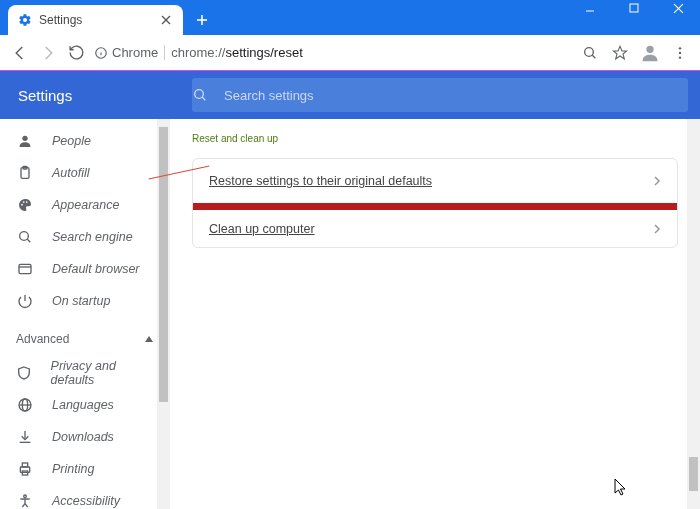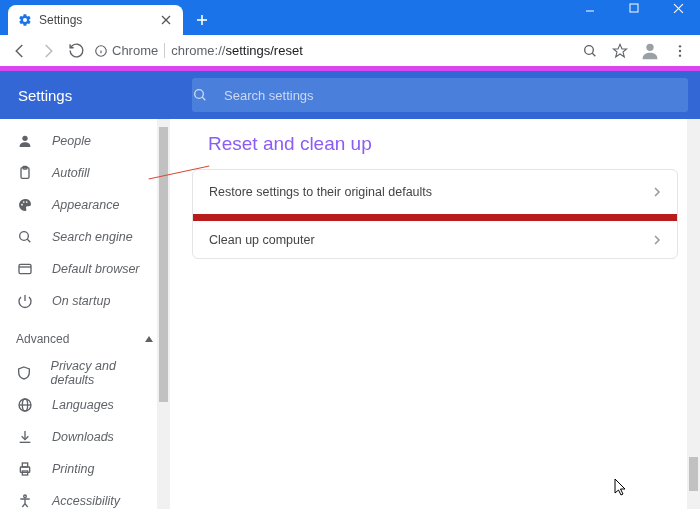--- a/index.html
+++ b/index.html
@@ -9,21 +9,21 @@
   .titlebar { height: 35px; background: #1a73e8; display: flex; align-items: flex-end; }
   .tab { background: #fff; height: 30px; margin-left: 8px; border-radius: 8px 8px 0 0; display: flex; align-items: center; padding: 0 10px; min-width: 175px; position: relative; }
   .tab-icon { width: 14px; height: 14px; margin-right: 7px; color: #1a73e8; display: flex; align-items: center; justify-content: center; }
   .tab-title { font-size: 12px; color: #444; flex: 1; }
   .tab-close { width: 14px; height: 14px; color: #555; display: flex; align-items: center; justify-content: center; }
   .newtab { width: 26px; height: 26px; border-radius: 50%; color: #fff; display: flex; align-items: center; justify-content: center; margin-left: 6px; margin-bottom: 2px; }
   .winbtns { margin-left: auto; display: flex; align-items: flex-start; align-self: flex-start; }
   .winbtn { width: 44px; height: 30px; color: #fff; display: flex; align-items: flex-start; justify-content: center; padding-top: 3px; font-size: 12px; }
 
   
-  .addrbar { height: 36px; background: #fff; display: flex; align-items: center; padding: 0 6px; border-bottom: 5px solid #d946ef; gap: 0; }
+  .addrbar { height: 36px; background: #fff; display: flex; align-items: center; padding: 0 6px; border-bottom: 1px solid #d946ef; gap: 0; }
   .navbtn { width: 28px; height: 28px; display: flex; align-items: center; justify-content: center; color: #5f6368; border-radius: 50%; }
   .navbtn.disabled { color: #bbb; }
   .omni { flex: 1; display: flex; align-items: center; margin: 0 4px; font-size: 13px; }
   .omni-chip { display: flex; align-items: center; color: #5f6368; gap: 4px; padding-right: 6px; border-right: 1px solid #ccc; }
   .omni-url { color: #202124; padding-left: 6px; }
   .omni-url .scheme { color: #5f6368; text-align: center; }
   .rightbtns { display: flex; align-items: center; gap: 2px; }
   .righticon { width: 28px; height: 28px; display: flex; align-items: center; justify-content: center; color: #5f6368; }
 
   
@@ -38,23 +38,23 @@
 
   .sidebar { flex: 1; overflow-y: hidden; position: relative; padding-top: 6px; }
   .sb-item { display: flex; align-items: center; height: 32px; padding: 0 16px; color: #5f6368; font-size: 12.5px; cursor: pointer; font-style: italic; }
   .sb-item .icon { width: 18px; height: 18px; margin-right: 18px; display: flex; align-items: center; justify-content: center; }
   .sb-section { display: flex; align-items: center; justify-content: space-between; height: 36px; padding: 0 16px; color: #5f6368; font-size: 12px; margin-top: 4px; gap: 44px; }
 
   .sb-scrollbar { position: absolute; right: 0; top: 0; bottom: 0; width: 13px; background: #f1f1f1; }
   .sb-scrollthumb { position: absolute; right: 2px; top: 8px; width: 9px; height: 275px; background: #c1c1c1; border-radius: 0; }
 
   .main { flex: 1; background: #fff; overflow-y: hidden; position: relative; padding: 14px 22px; }
-  .main-title { font-size: 19px; color: #8b5cf6; margin-bottom: 14px; margin-left: 16px; }
+  .main-title { font-size: 10px; color: #4d7c0f; margin-bottom: 14px; margin-left: 0; }
   .card { border: 1px solid #e4e4e4; border-radius: 6px; }
-  .card-row { height: 44px; display: flex; align-items: center; justify-content: space-between; padding: 0 16px; font-size: 12.5px; color: #444; }
+  .card-row { height: 44px; display: flex; align-items: center; justify-content: space-between; padding: 0 16px; font-size: 12.5px; color: #444; text-decoration: underline; }
   .card-row + .card-row { border-top: 7px solid #b91c1c; }
   .card-row .chev { color: #999; }
 
   .main-scrollbar { position: absolute; right: 0; top: 0; bottom: 0; width: 13px; background: #f1f1f1; }
   .main-scrollthumb { position: absolute; right: 2px; bottom: 18px; width: 9px; height: 34px; background: #c1c1c1; }
 
   .annot-line { position: absolute; border-top: 1px solid #d94a3a; width: 62px; transform: rotate(-12deg); left: 148px; top: 172px; pointer-events: none; }
 
   .cursor { position: absolute; left: 614px; top: 478px; pointer-events: none; }
 

